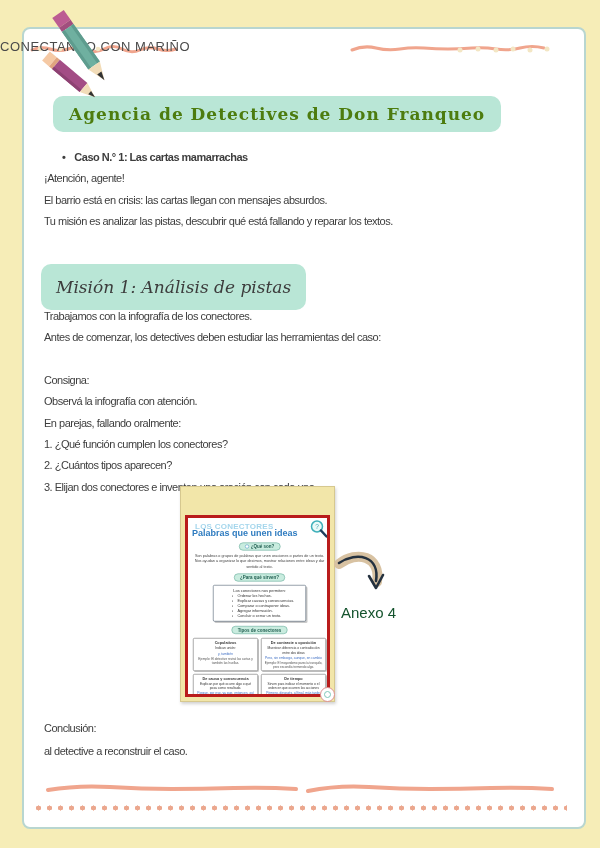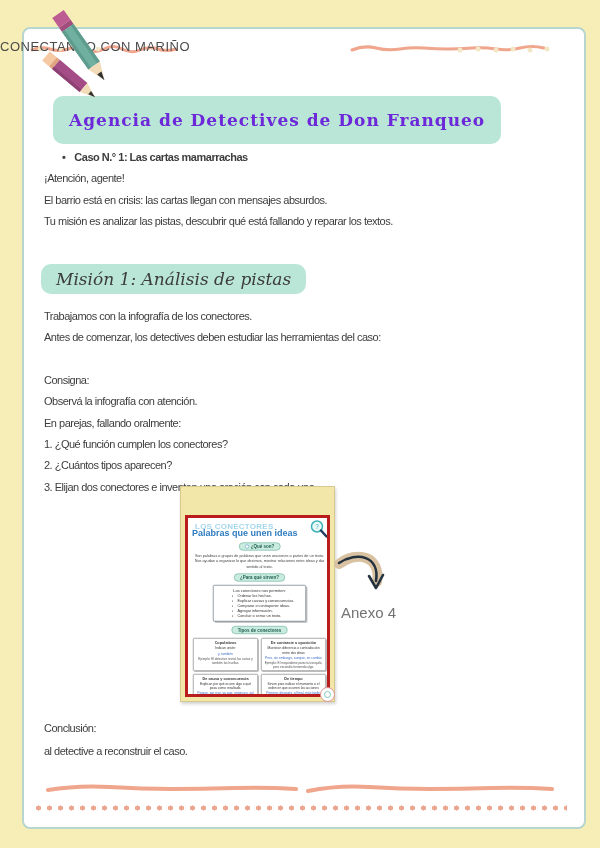--- a/index.html
+++ b/index.html
@@ -9,38 +9,38 @@
         border:2px solid #b8d6d0;border-radius:8px;box-sizing:border-box;}
   
   .hdr{position:absolute;left:0;top:39px;width:600px;text-align:left;font-size:13px;
        letter-spacing:.5px;color:#4a4a4a;font-weight:500;}
   .squig{position:absolute;top:42px;height:14px;}
   .squig-l{left:30px;width:150px;}
   .squig-r{left:350px;width:215px;}
   .pencils{position:absolute;left:14px;top:2px;width:120px;height:120px;z-index:6;}
   
   .pill{position:absolute;background:#b9e6d6;border-radius:10px;width:fit-content;}
-  .title-pill{left:53px;top:96px;padding:14px 16px;font-family:"DejaVu Serif",serif;
-              font-weight:bold;font-size:17px;letter-spacing:1px;color:#6d28d9;}
-  .mission-pill{left:41px;top:264px;padding:5px 15px;font-family:"DejaVu Serif",serif;
+  .title-pill{left:53px;top:96px;padding:8px 16px;font-family:"DejaVu Serif",serif;
+              font-weight:bold;font-size:17px;letter-spacing:1px;color:#4d7c0f;}
+  .mission-pill{left:41px;top:264px;padding:13px 15px;font-family:"DejaVu Serif",serif;
                 font-style:italic;font-size:17px;color:#3c3c3c;text-align:right;}
   
   .block{position:absolute;left:44px;width:530px;}
   .bodyline{font-size:11px;letter-spacing:-.5px;line-height:21.4px;white-space:nowrap;
             min-height:21px;color:#3d3d3d;}
   .case-block{top:147px;}
   .case-title{padding-left:18px;font-weight:bold;}
   .case-title .bullet{margin-right:9px;font-weight:bold;}
   .main-block{top:306px;}
   .line-gap{height:21px;}
   .conclusion-block{top:717px;}
   .conclusion-block .bodyline{line-height:23px;}
   
   .annex-arrow{position:absolute;left:331px;top:548px;width:64px;height:60px;}
-  .annex-label{position:absolute;left:341px;top:604px;font-size:15px;color:#737373;}
+  .annex-label{position:absolute;left:341px;top:604px;font-size:15px;color:#14532d;}
   
   .bsquig{position:absolute;top:783px;height:12px;}
   .bsquig1{left:46px;width:252px;}
   .bsquig2{left:306px;width:250px;}
   .dots-row{position:absolute;left:33px;top:804px;width:534px;height:8px;
     background-image:radial-gradient(circle,#eba78e 2.4px,rgba(0,0,0,0) 2.7px);
     background-size:11px 8px;background-repeat:repeat-x;background-position:0 50%;}
   
   .info{position:absolute;left:180px;top:486px;width:153px;height:214px;background:#f2e6a9;
         border:1px solid #d6c88f;box-shadow:1px 2px 3px rgba(0,0,0,.18);}

